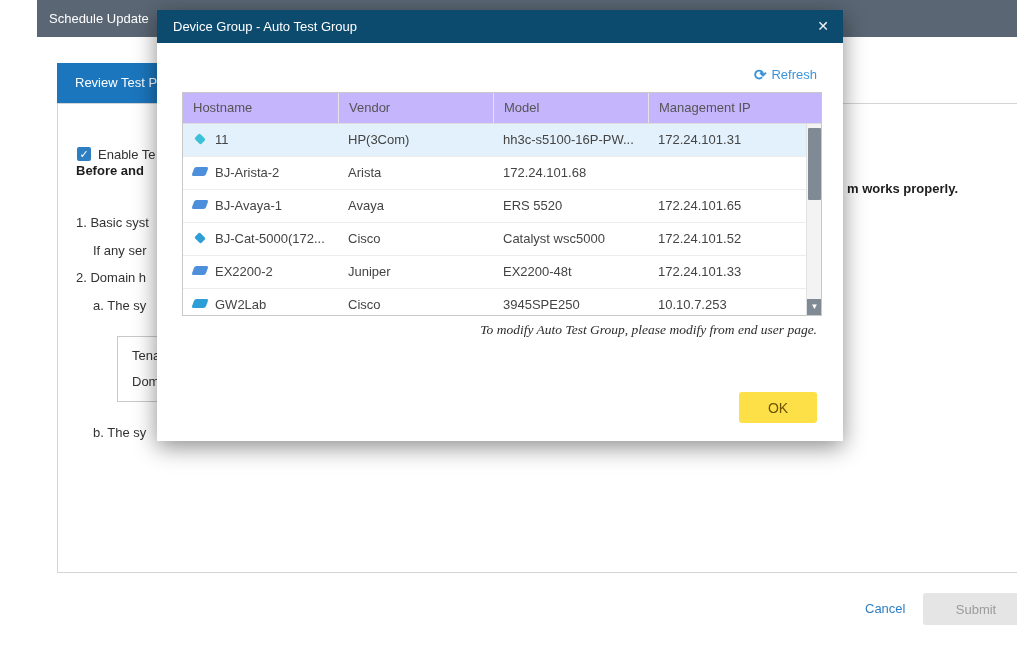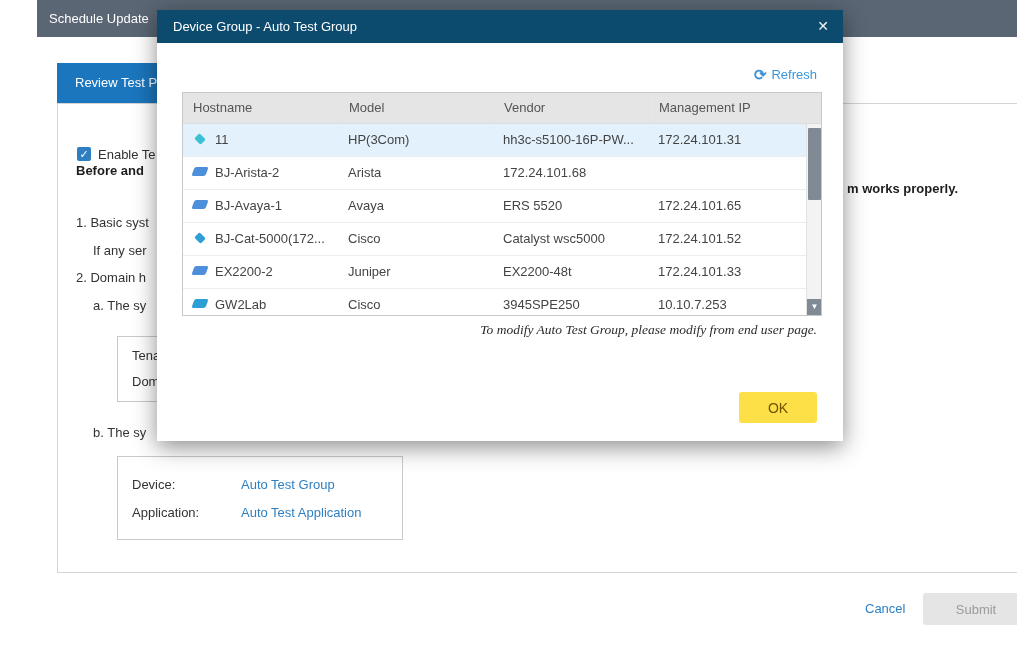--- a/index.html
+++ b/index.html
@@ -28,21 +28,21 @@
   
   .modal { position:absolute; left:120px; top:10px; width:686px; height:431px; background:#fff; box-shadow:0 6px 22px rgba(0,0,0,.45); z-index:10; }
   .modal-header { position:absolute; left:0; top:0; width:100%; height:33px; background:#0c4a6e; color:#fff; }
   .modal-header .mtitle { position:absolute; left:16px; top:0; line-height:33px; font-size:13px; }
   .modal-header .mclose { position:absolute; right:14px; top:0; line-height:33px; font-size:14px; cursor:pointer; color:#f0f3f5; }
 
   .refresh { position:absolute; right:26px; top:56px; color:#3b94d9; font-size:13px; cursor:pointer; }
   .refresh .ricon { font-size:15px; font-weight:bold; margin-right:5px; vertical-align:-1px; display:inline-block; }
 
   .dtable { position:absolute; left:25px; top:82px; width:640px; height:224px; border:1px solid #c8c8c8; background:#fff; }
-  .thead { display:flex; height:31px; background:#e5e5e5; border-bottom:1px solid #ddd; }
+  .thead { display:flex; height:31px; background:#c4b5fd; border-bottom:1px solid #ddd; }
   .th { line-height:30px; padding-left:10px; color:#555; font-size:13px; border-left:1px solid #e3e3e3; overflow:hidden; white-space:nowrap; }
   .th:first-child { border-left:none; }
   .th.c1 { width:155px; } .th.c2 { width:155px; } .th.c3 { width:155px; } .th.c4 { width:160px; }
   .tbody { position:relative; height:191px; overflow:hidden; }
   .trow { display:flex; height:33px; border-bottom:1px solid #ededed; width:625px; cursor:pointer; background:#fff; }
   .trow.selected { background:#e2f1fb; }
   .cell { line-height:32px; padding-left:10px; font-size:13px; color:#444; white-space:nowrap; overflow:hidden; }
   .cell.c1 { width:155px; } .cell.c2 { width:155px; } .cell.c3 { width:155px; } .cell.c4 { width:160px; }
   .dev-icon { display:inline-block; width:14px; height:9px; border-radius:2px; transform:skewX(-20deg); margin-right:8px; vertical-align:1px; }
   .dev-icon.diamond { width:10px; height:10px; transform:rotate(45deg) scale(.9,.75); vertical-align:0; margin-right:10px; margin-left:2px; }
@@ -79,45 +79,39 @@
   <span class="frag" style="left:39px; top:270px;">2. Domain h</span>
   <span class="frag" style="left:56px; top:298px;">a. The sy</span>
 
   <div class="inner-box" style="left:80px; top:336px; width:286px; height:66px;">
     <span class="frag" style="left:14px; top:11px;">Tena</span>
     <span class="frag" style="left:14px; top:37px;">Dom</span>
   </div>
 
   <span class="frag" style="left:56px; top:425px;">b. The sy</span>
 
-  <div class="inner-box" style="left:80px; top:456px; width:286px; height:84px;">
-    <span class="frag" style="left:14px; top:20px;">Device:</span>
-    <a class="frag link" style="left:123px; top:20px;">Auto Test Group</a>
-    <span class="frag" style="left:14px; top:48px;">Application:</span>
-    <a class="frag link" style="left:123px; top:48px;">Auto Test Application</a>
-  </div>
 
   <a class="footer-cancel link">Cancel</a>
   <button class="footer-submit">Submit</button>
 
   <div class="modal">
     <div class="modal-header">
       <span class="mtitle">Device Group - Auto Test Group</span>
       <span class="mclose">✕</span>
     </div>
 
     <div class="refresh">
       <span class="ricon">⟳</span><span>Refresh</span>
     </div>
 
     <div class="dtable">
       <div class="thead">
         <div class="th c1">Hostname</div>
+        <div class="th c2">Vendor</div>
         <div class="th c3">Model</div>
-        <div class="th c2">Vendor</div>
         <div class="th c4">Management IP</div>
       </div>
       <div class="tbody">
         <div class="trow selected">
     <div class="cell c1"><span class="dev-icon diamond" style="background: rgb(60, 192, 216);"></span><span class="f-host">11</span></div>
     <div class="cell c2 f-vendor">HP(3Com)</div>
     <div class="cell c3 f-model">hh3c-s5100-16P-PW...</div>
     <div class="cell c4 f-ip">172.24.101.31</div>
   </div>
           <div class="trow">

